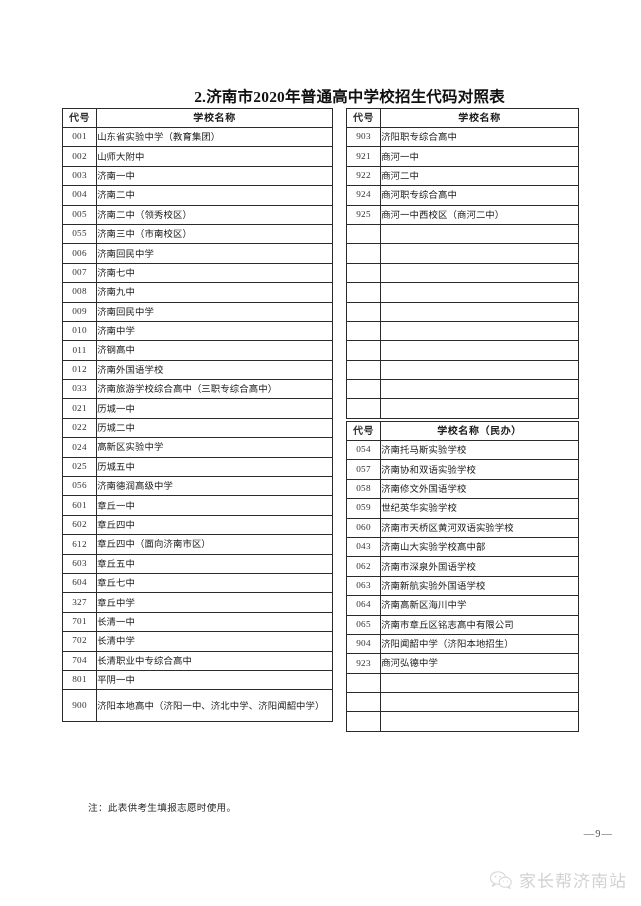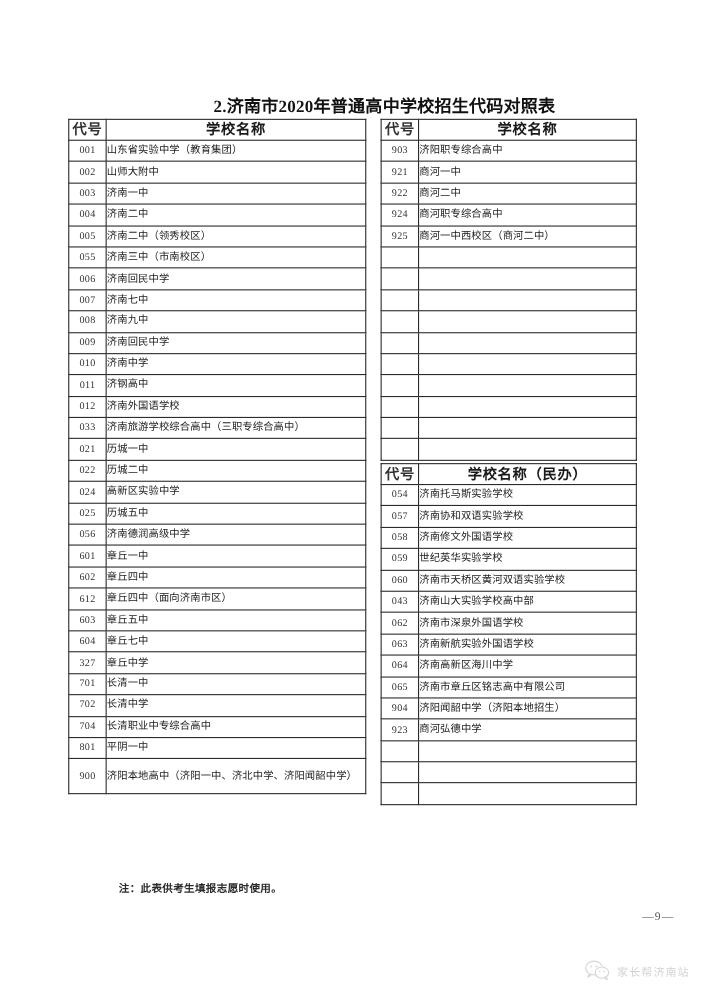--- a/index.html
+++ b/index.html
@@ -66,21 +66,21 @@
     text-align: center;
     font-family: "Liberation Serif", "DejaVu Serif", serif;
     letter-spacing: 0.3px;
     color: #333;
   }
 
   .hdr {
     font-weight: bold;
     text-align: center;
     height: 18px;
-    font-size: 13px;
+    font-size: 10px;
     letter-spacing: 0.6px;
   }
 
   .cell-row {
     height: 19.4px;
   }
   .cell-row.tall {
     height: 32px;
   }
 
@@ -118,26 +118,25 @@
     position: absolute;
     left: 284px;
     top: 313px;
     width: 233px;
   }
   #right-table-private .col-name { width: 197px; }
 
   
   .footer-note {
     position: absolute;
-    left: 108px;
+    left: 88px;
     top: 800px;
     font-size: 9.6px;
     letter-spacing: 0.3px;
     color: #2b2b2b;
-    font-weight: bold;
   }
 
   
   .page-number {
     position: absolute;
     right: 28px;
     top: 828px;
     font-size: 10.5px;
     color: #555;
     letter-spacing: 1px;
@@ -147,21 +146,21 @@
   .brand {
     position: absolute;
     right: 14px;
     bottom: 14px;
     display: flex;
     align-items: center;
     gap: 6px;
     opacity: 0.34;
   }
   .brand-text {
-    font-size: 10px;
+    font-size: 17px;
     color: #7d7d7d;
     letter-spacing: 1px;
     font-family: "Liberation Serif", "DejaVu Serif", serif;
   }
   .wechat-icon svg { display: block; }
 </style>
 </head>
 <body>
 
 <div class="page">

